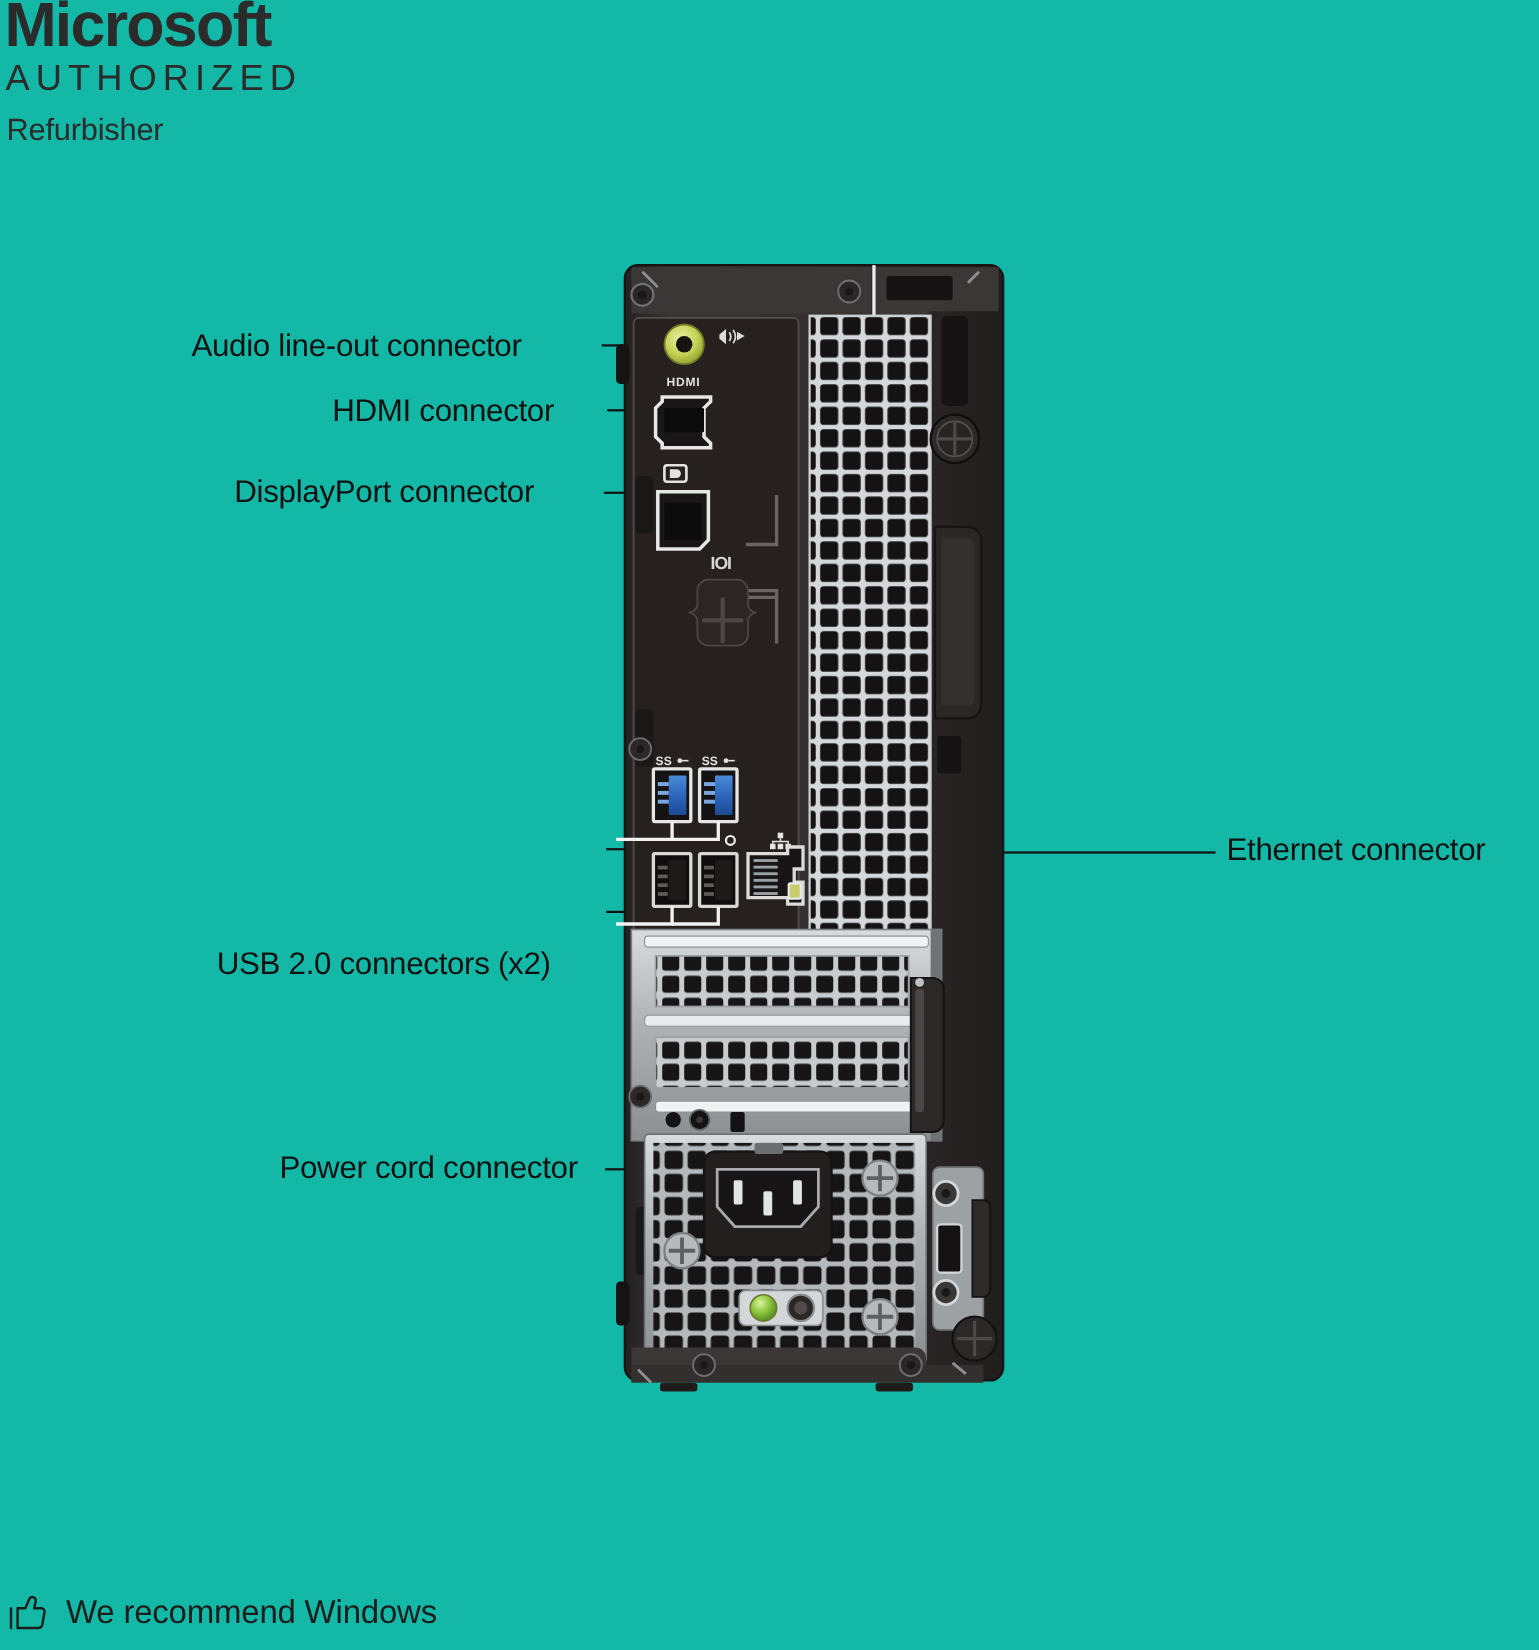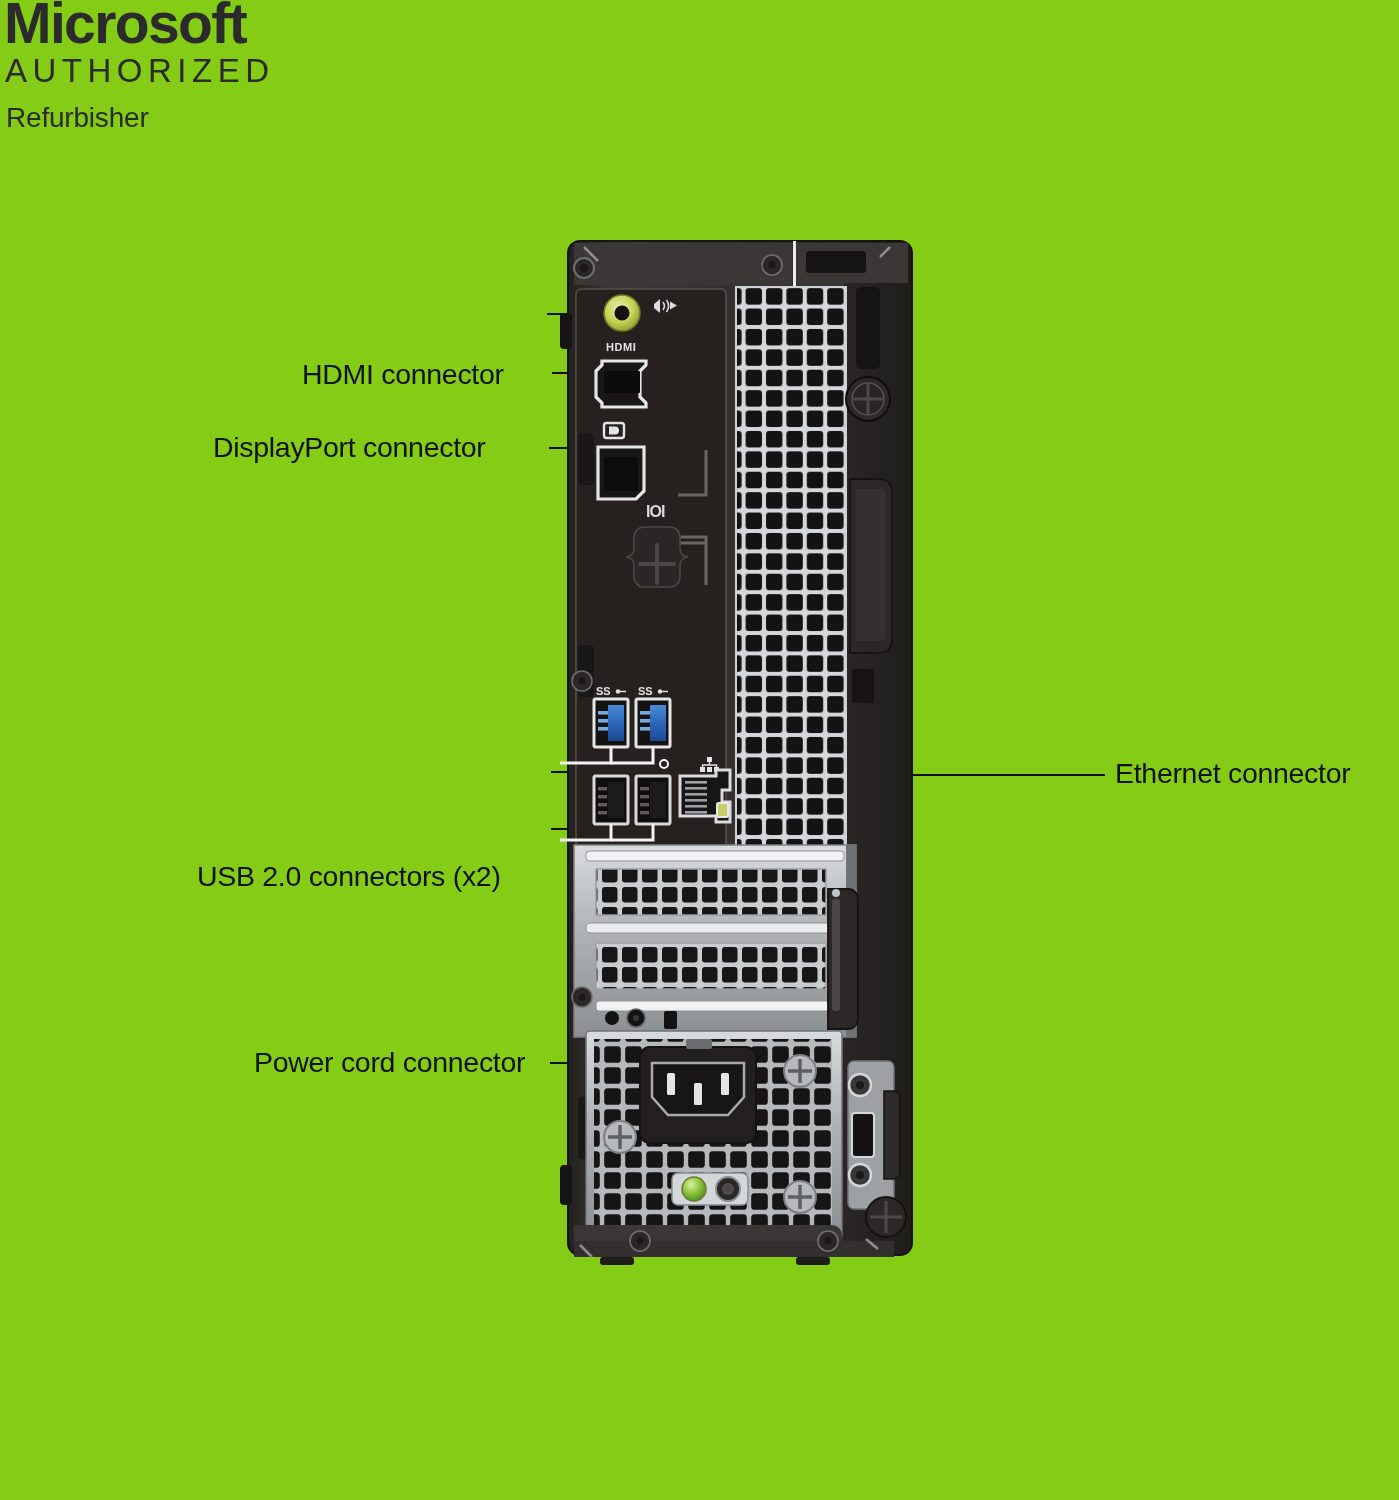--- a/index.html
+++ b/index.html
@@ -10,21 +10,21 @@
     background: #ffffff;
   }
   body {
     font-family: "Liberation Sans", sans-serif;
     color: #1a1a1a;
   }
   #page {
     position: relative;
     width: 1399px;
     height: 1500px;
-    background: #84cc16;
+    background: #14b8a6;
     overflow: hidden;
   }
 
   
   #badge {
     position: absolute;
     left: 0px;
     top: 0px;
     width: 420px;
   }
@@ -104,20 +104,21 @@
 <body>
 
 <div id="page">
 
   <div id="badge">
     <div class="ms-word">Microsoft</div>
     <div class="ms-auth">AUTHORIZED</div>
     <div class="ms-refurb">Refurbisher</div>
   </div>
 
+  <div class="callout" style="left:174px; top:301px;">Audio line-out connector</div>
   <div class="leader" style="left:547px; top:313px; width:74px;"></div>
 
   <div class="callout" style="left:302px; top:360px;">HDMI connector</div>
   <div class="leader" style="left:552px; top:372px; width:78px;"></div>
 
   <div class="callout" style="left:213px; top:433px;">DisplayPort connector</div>
   <div class="leader" style="left:549px; top:447px; width:82px;"></div>
 
   <div class="leader" style="left:551px; top:771px; width:74px;"></div>
 
@@ -443,14 +444,21 @@
         <path d="M20 1020 l12 12" stroke="#8c9093" stroke-width="2.5" fill="none"></path>
         <path d="M318 1024 l-12 -10" stroke="#8c9093" stroke-width="2.5" fill="none"></path>
 
         <rect x="40" y="1032" width="34" height="8" rx="3" fill="#1e1c1b"></rect>
         <rect x="236" y="1032" width="34" height="8" rx="3" fill="#1e1c1b"></rect>
       </g>
 
     </svg>
   </div>
 
+  <div id="footer">
+    <svg class="thumb-icon" viewBox="0 0 40 40">
+      <path d="M10 16 h7 l4 -9 a3.2 3.2 0 0 1 5.5 2.8 L25 16 h6.5 a3 3 0 0 1 3 3.4 l-2 11.2 a4 4 0 0 1 -4 3.4 H10 z" fill="none" stroke="#1d1d1d" stroke-width="2.2" stroke-linejoin="round"></path>
+      <path d="M4 16 v18" stroke="#1d1d1d" stroke-width="2.2" stroke-linecap="round"></path>
+    </svg>
+    <div class="footer-text">We recommend Windows</div>
+  </div>
 
 </div>
 
 </body></html>

